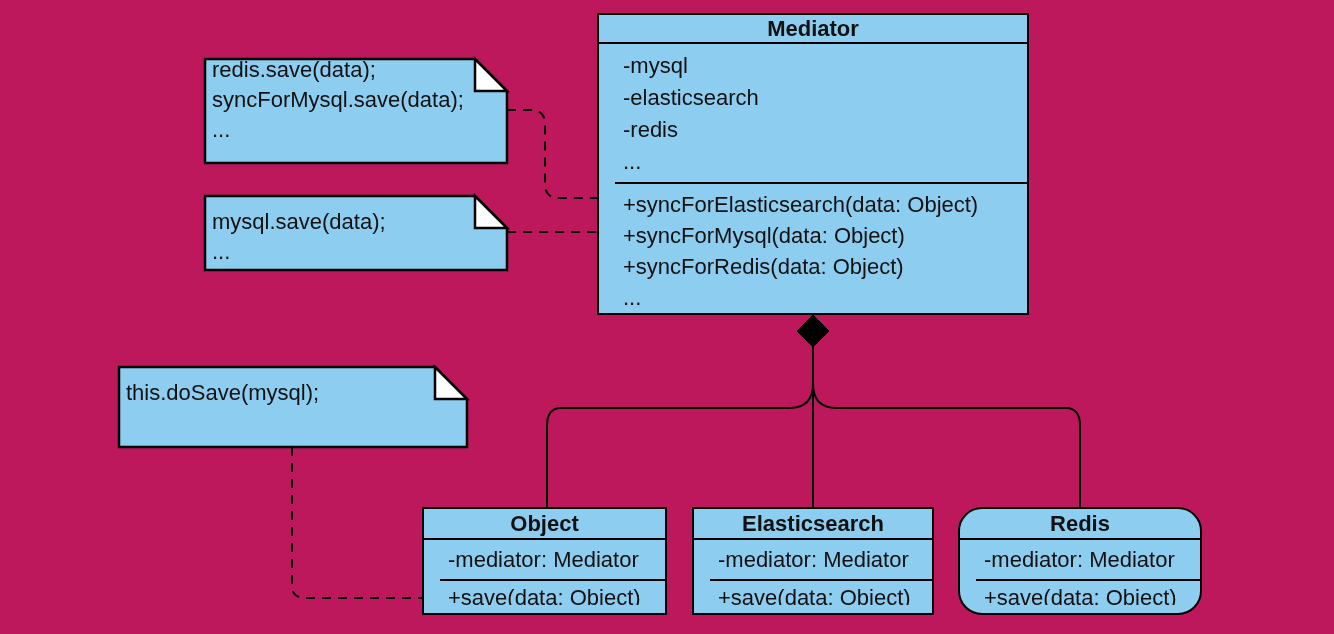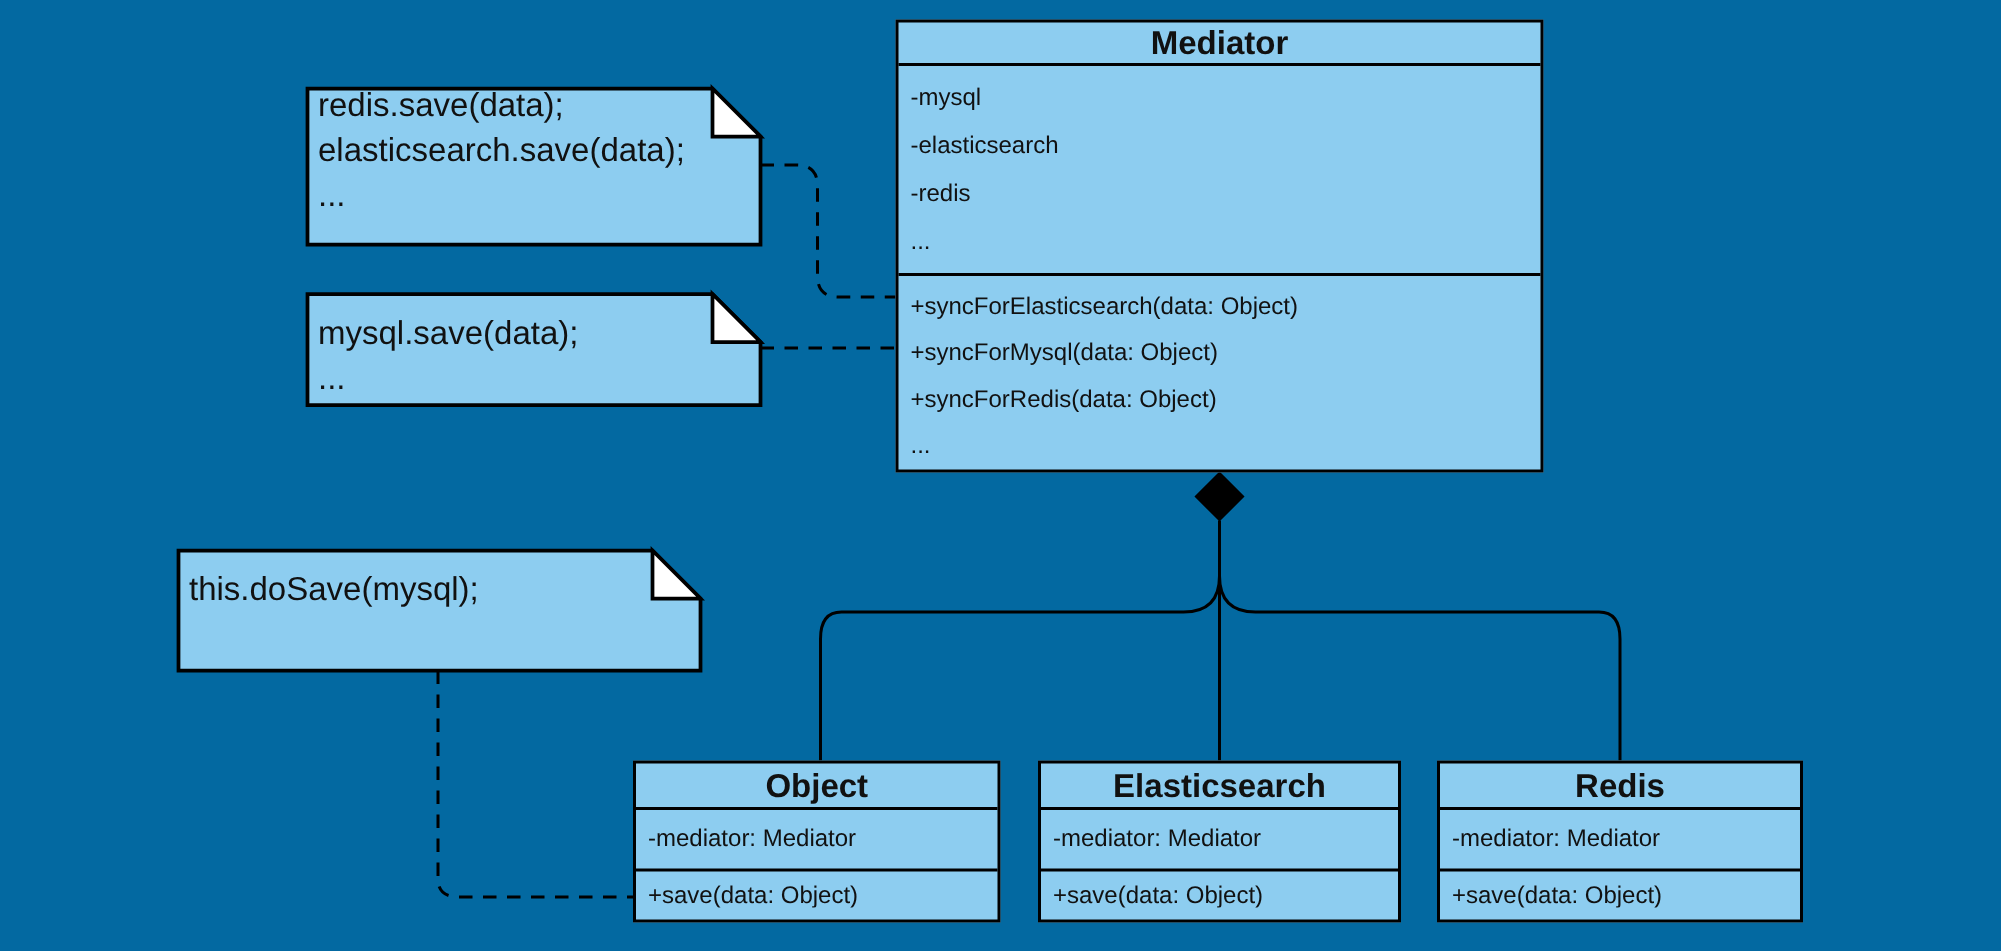--- a/index.html
+++ b/index.html
@@ -1,20 +1,20 @@
 <!DOCTYPE html>
 <html><head>
 <meta charset="utf-8">
 <style>
   html, body { margin: 0; padding: 0; background: #ffffff; }
   .canvas {
     position: relative;
     width: 1334px;
     height: 634px;
-    background: #0369a1;
+    background: #be185d;
     font-family: "Liberation Sans", sans-serif;
     overflow: hidden;
     color: #111111;
   }
   svg.layer {
     position: absolute;
     left: 0; top: 0;
     width: 1334px; height: 634px;
   }
   .class-box {
@@ -27,25 +27,26 @@
     font-size: 22px;
     font-weight: bold;
     text-align: center;
     border-bottom: 2px solid #000000;
     white-space: nowrap;
     overflow: hidden;
   }
   .mediator .class-title { height: 27px; line-height: 27px; }
   .small .class-title { height: 29px; line-height: 29px; }
   .class-attrs, .class-methods {
-    font-size: 16px;
+    font-size: 22px;
     padding-left: 8px;
     box-sizing: border-box;
     white-space: nowrap;
     overflow: hidden;
+    margin-left: 16px;
   }
   .mediator .class-attrs {
     height: 140px;
     border-bottom: 2px solid #000000;
     padding-top: 6px;
   }
   .mediator .class-attrs div { line-height: 32px; }
   .mediator .class-methods { padding-top: 5px; }
   .mediator .class-methods div { line-height: 31px; }
   .small .class-attrs {
@@ -123,29 +124,29 @@
     <div class="class-attrs">-mediator: Mediator</div>
     <div class="class-methods">+save(data: Object)</div>
   </div>
 
   <div class="class-box small" style="left:692px; top:507px; width:242px; height:108px;">
     <div class="class-title">Elasticsearch</div>
     <div class="class-attrs">-mediator: Mediator</div>
     <div class="class-methods">+save(data: Object)</div>
   </div>
 
-  <div class="class-box small" style="left:958px; top:507px; width:244px; height:108px;">
+  <div class="class-box small" style="left:958px; top:507px; width:244px; height:108px;border-radius:24px;">
     <div class="class-title">Redis</div>
     <div class="class-attrs">-mediator: Mediator</div>
     <div class="class-methods">+save(data: Object)</div>
   </div>
 
   <div class="note-text" style="left:212px; top:55px;">
     <div>redis.save(data);</div>
-    <div>elasticsearch.save(data);</div>
+    <div>syncForMysql.save(data);</div>
     <div>...</div>
   </div>
   <div class="note-text" style="left:212px; top:207px;">
     <div>mysql.save(data);</div>
     <div>...</div>
   </div>
   <div class="note-text" style="left:126px; top:378px;">
     <div>this.doSave(mysql);</div>
   </div>
 

